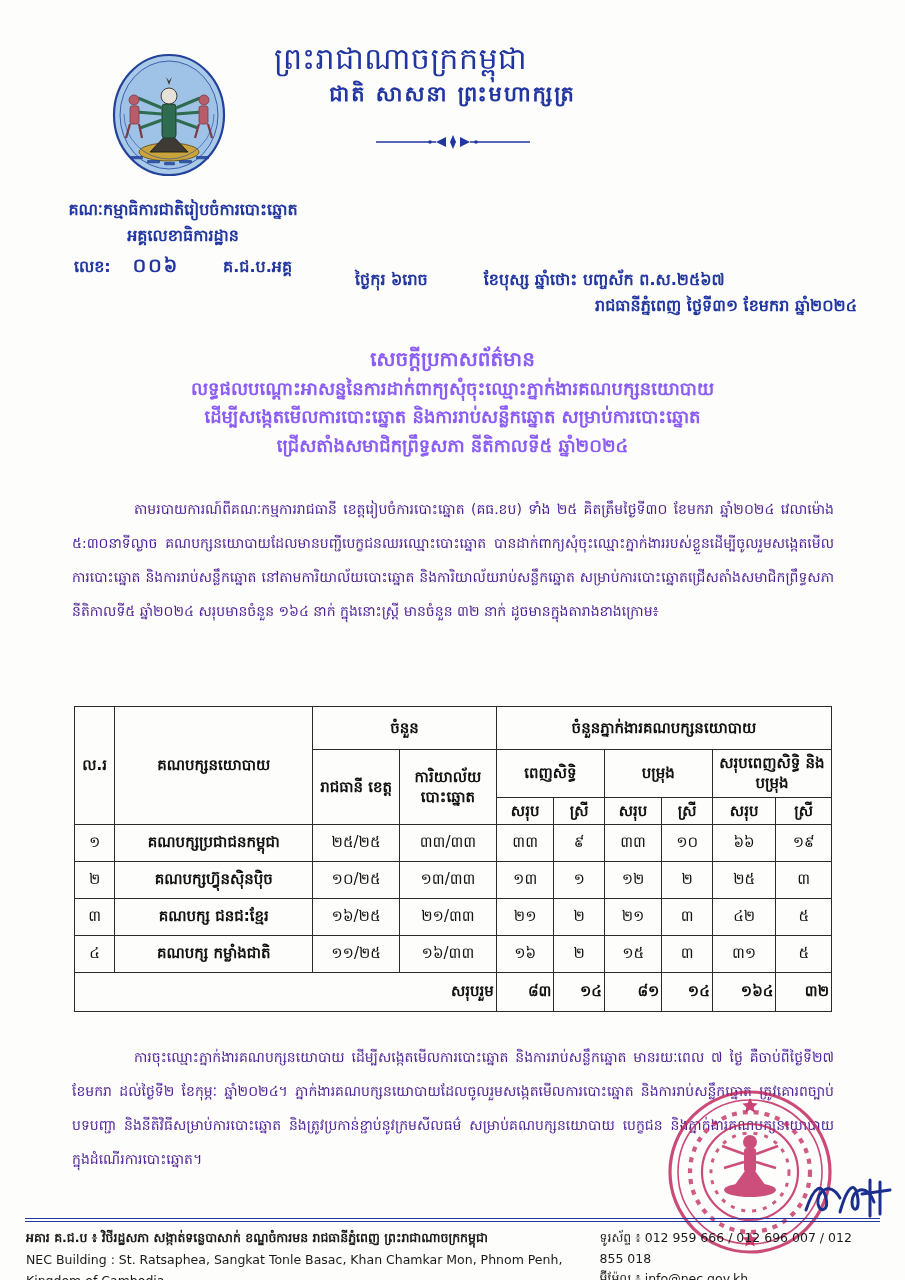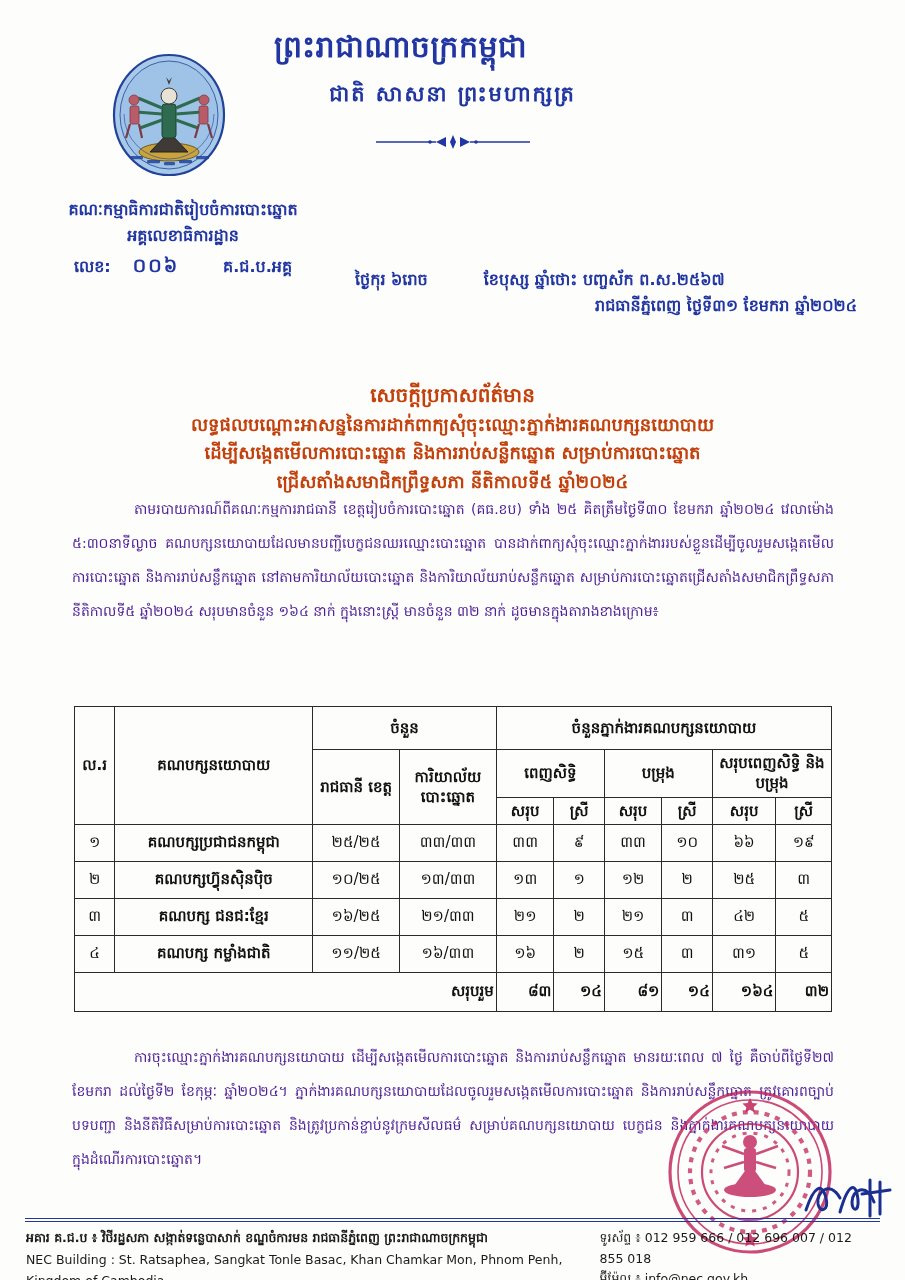--- a/index.html
+++ b/index.html
@@ -33,26 +33,26 @@
     left: 108px;
     top: 52px;
     width: 122px;
     height: 126px;
   }
   .emblem svg { display: block; width: 100%; height: 100%; }
 
   .royal-title {
     position: absolute;
     left: 0;
-    top: 28px;
+    top: 40px;
     width: 801px;
     text-align: center;
     color: #2136a0;
     font-size: 30px;
-    font-weight: bold;
+    font-weight: normal;
     letter-spacing: 0.5px;
     line-height: 1.25;
   }
   .royal-motto {
     position: absolute;
     left: 0;
     top: 80px;
     width: 905px;
     text-align: center;
     color: #2136a0;
@@ -119,22 +119,21 @@
   }
 
   
   .title-block {
     position: absolute;
     left: 0;
     top: 344px;
     width: 905px;
     text-align: center;
     font-weight: bold;
-    color: #c2410c;
-    margin-top: 36px;
+    color: #8b5cf6;
   }
   .title-main { font-size: 20px; line-height: 1.55; }
   .title-sub { font-size: 18px; line-height: 1.58; text-align: center; }
 
   
   .body-para {
     position: absolute;
     left: 72px;
     width: 762px;
     font-size: 14px;

